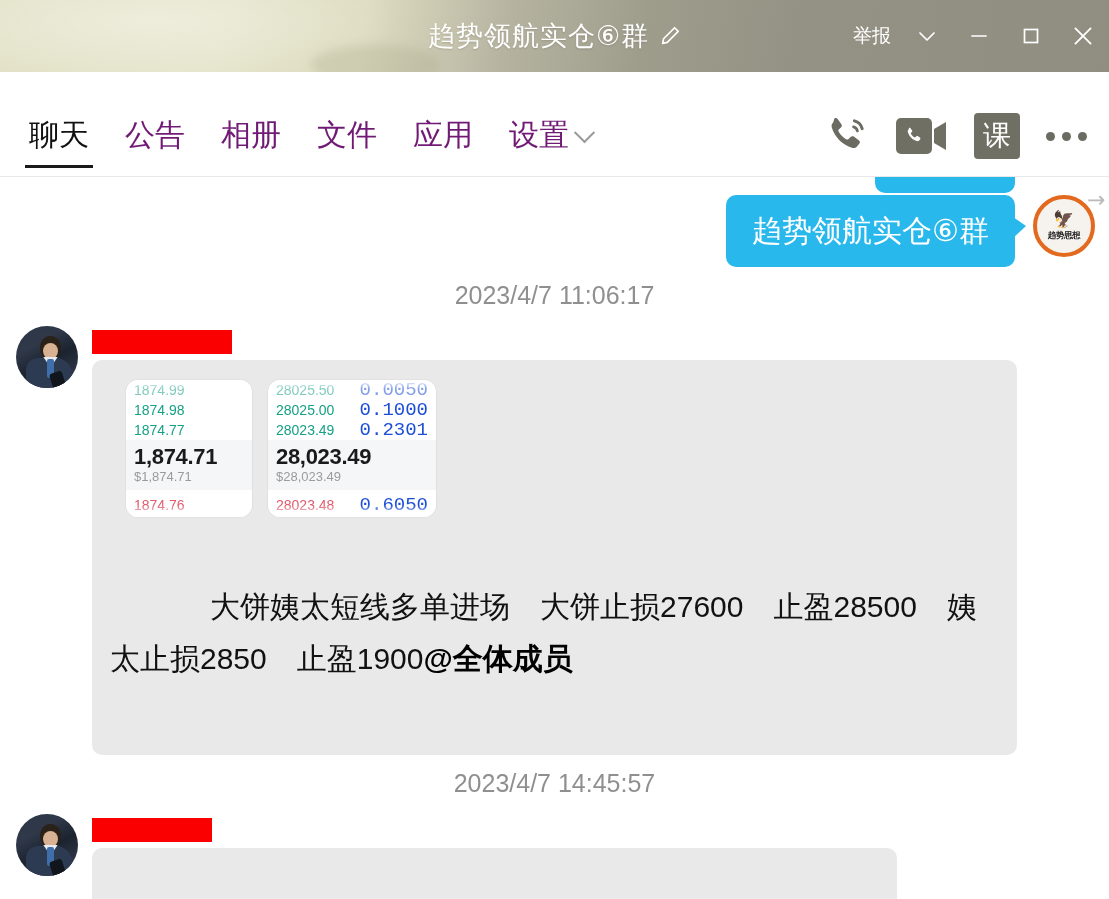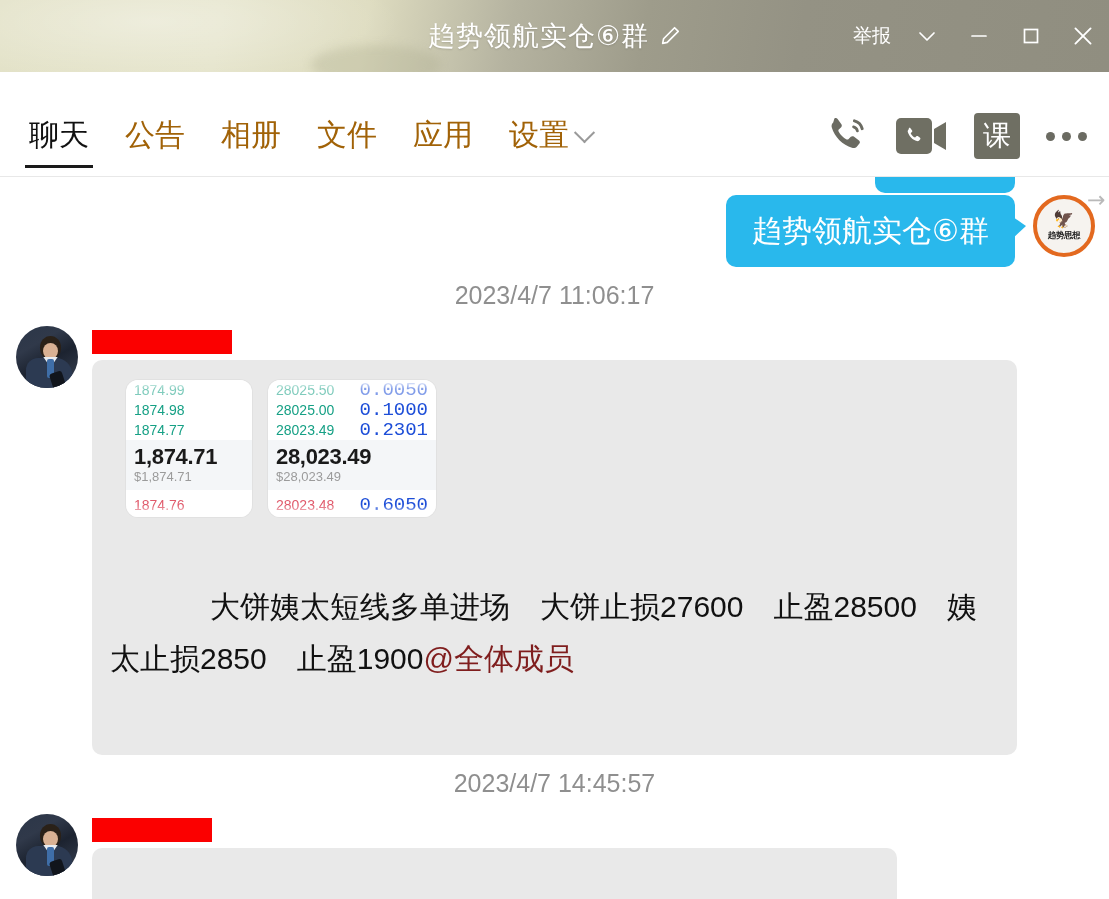--- a/index.html
+++ b/index.html
@@ -106,21 +106,21 @@
   }
   .tabs {
     display: flex;
     align-items: flex-end;
     padding-left: 11px;
   }
   .tab {
     position: relative;
     padding: 0 18px 20px 18px;
     font-size: 30px;
-    color: #a16207;
+    color: #701a75;
     white-space: nowrap;
     display: flex;
     align-items: center;
     gap: 8px;
   }
   .tab.active { color: #111111; }
   .tab.active::after {
     content: "";
     position: absolute;
     left: 14px; right: 14px;
@@ -334,21 +334,21 @@
     padding: 14px 18px 18px 18px;
     max-width: 930px;
   }
   .msg-text {
     font-size: 30px;
     line-height: 52px;
     color: #111111;
     word-break: break-word;
     white-space: pre-wrap;
   }
-  .at-mention { color: #7f1d1d; }
+  .at-mention { color: #000000; font-weight: bold; }
 
   
   .ts {
     text-align: center;
     color: #8f8f8f;
     font-size: 25px;
     padding: 14px 0 6px 0;
   }
 
   

